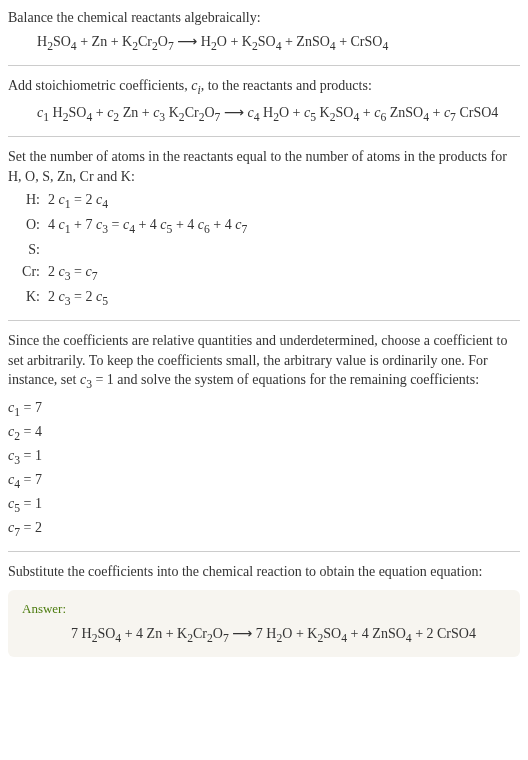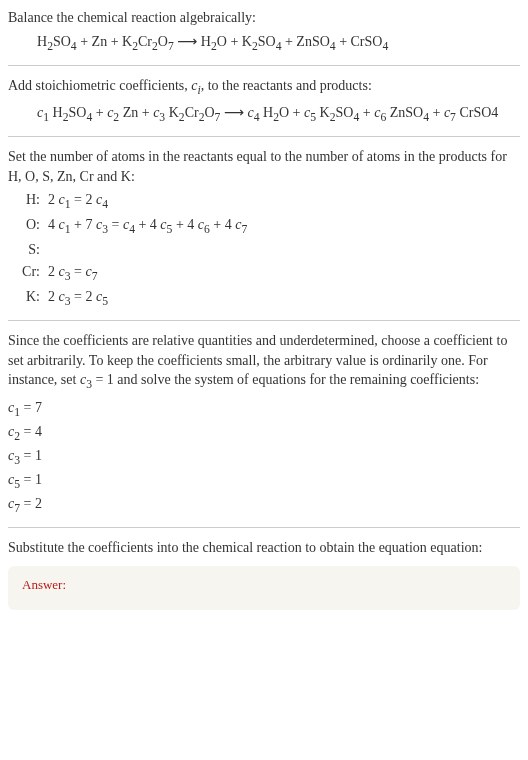--- a/index.html
+++ b/index.html
@@ -30,36 +30,36 @@
   padding-right: 8px;
   flex-shrink: 0;
 }
 .answer-box {
   background: #f7f5f0;
   border-radius: 6px;
   padding: 10px 14px;
   margin-top: 8px;
 }
 .answer-label {
-  color: #b91c1c;
+  color: #4d7c0f;
   font-size: 13px;
   margin-bottom: 6px;
 }
 .answer-eq {
   padding-left: 20px;
 }
 .coef-list div {
   margin: 1px 0;
 }
 .chem { font-style: normal; margin-left: 29px; }
 </style>
 </head>
 <body>
 
-<div class="section">Balance the chemical reaction algebraically:</div>
+<div class="section">Balance the chemical reactants algebraically:</div>
 <div class="section chem">H<sub>2</sub>SO<sub>4</sub> + Zn + K<sub>2</sub>Cr<sub>2</sub>O<sub>7</sub> ⟶ H<sub>2</sub>O + K<sub>2</sub>SO<sub>4</sub> + ZnSO<sub>4</sub> + CrSO<sub>4</sub></div>
 
 <hr>
 
 <div class="section">Add stoichiometric coefficients, <i>c<sub>i</sub></i>, to the reactants and products:</div>
 <div class="section chem"><i>c</i><sub>1</sub> H<sub>2</sub>SO<sub>4</sub> + <i>c</i><sub>2</sub> Zn + <i>c</i><sub>3</sub> K<sub>2</sub>Cr<sub>2</sub>O<sub>7</sub> ⟶ <i>c</i><sub>4</sub> H<sub>2</sub>O + <i>c</i><sub>5</sub> K<sub>2</sub>SO<sub>4</sub> + <i>c</i><sub>6</sub> ZnSO<sub>4</sub> + <i>c</i><sub>7</sub> CrSO4</div>
 
 <hr>
 
 <div class="section">Set the number of atoms in the reactants equal to the number of atoms in the products for H, O, S, Zn, Cr and K:</div>
@@ -85,23 +85,25 @@
     </div>
   </div>
 
 <hr>
 
 <div class="section">Since the coefficients are relative quantities and underdetermined, choose a coefficient to set arbitrarily. To keep the coefficients small, the arbitrary value is ordinarily one. For instance, set <i>c</i><sub>3</sub> = 1 and solve the system of equations for the remaining coefficients:</div>
 <div class="coef-list" id="coef-list">
     <div><i>c</i><sub>1</sub> = 7</div>
     <div><i>c</i><sub>2</sub> = 4</div>
     <div><i>c</i><sub>3</sub> = 1</div>
+    <div><i>c</i><sub>4</sub> = 7</div>
     <div><i>c</i><sub>5</sub> = 1</div>
     <div><i>c</i><sub>7</sub> = 2</div>
   </div>
 
 <hr>
 
 <div class="section">Substitute the coefficients into the chemical reaction to obtain the equation equation:</div>
 
 <div class="answer-box">
   <div class="answer-label">Answer:</div>
+  <div class="answer-eq chem">7 H<sub>2</sub>SO<sub>4</sub> + 4 Zn + K<sub>2</sub>Cr<sub>2</sub>O<sub>7</sub> ⟶ 7 H<sub>2</sub>O + K<sub>2</sub>SO<sub>4</sub> + 4 ZnSO<sub>4</sub> + 2 CrSO4</div>
 </div>
 
 </body></html>

